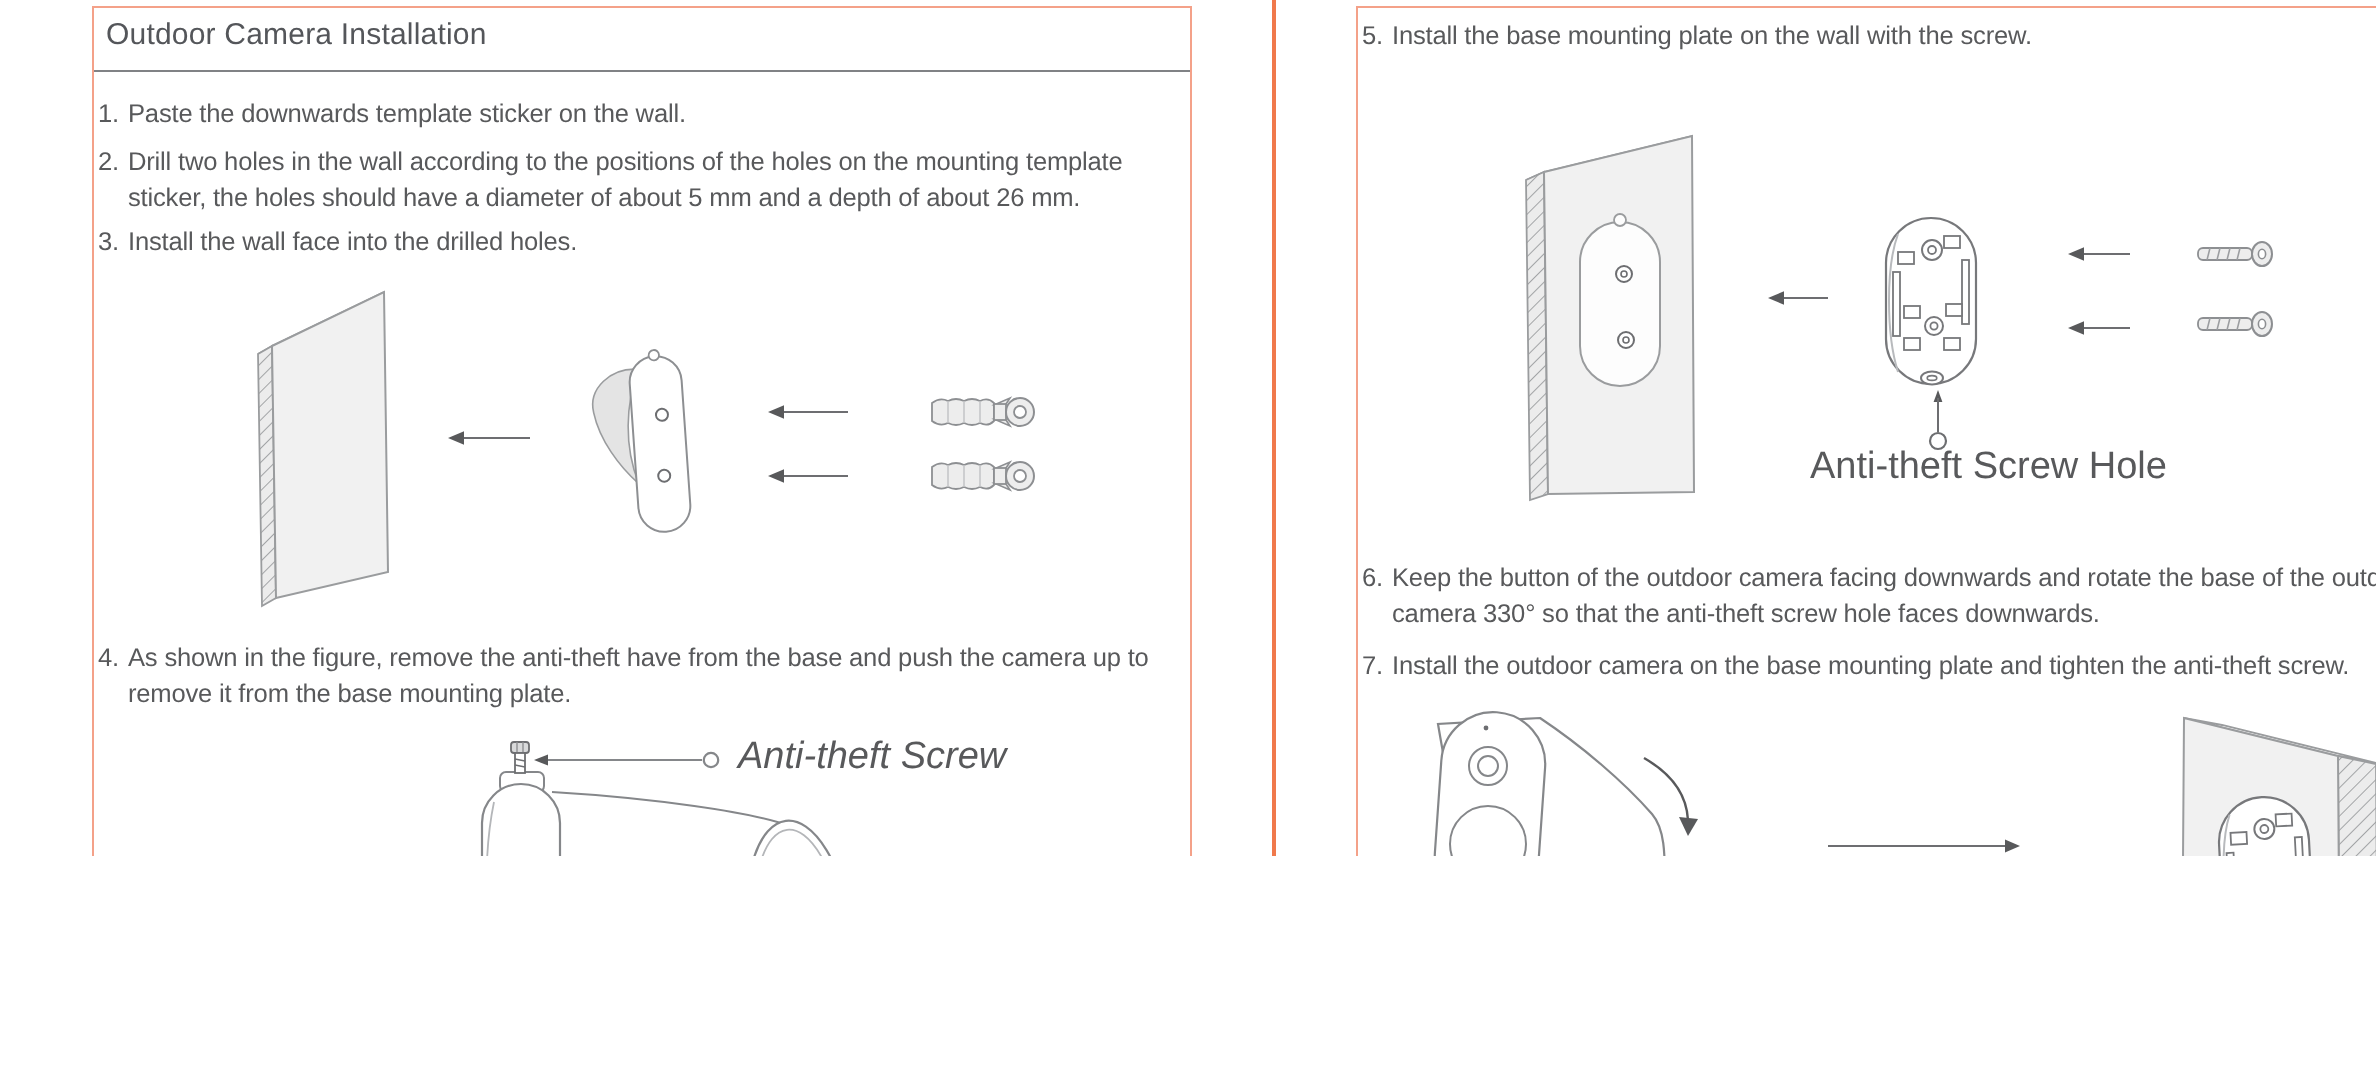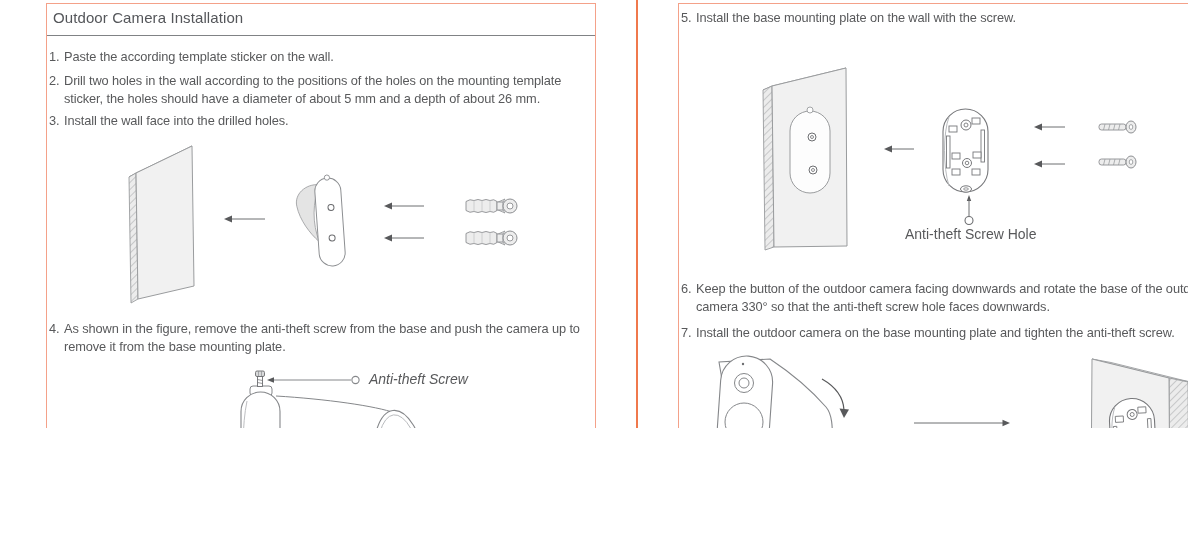--- a/index.html
+++ b/index.html
@@ -9,49 +9,49 @@
   #panel-left{left:3px;top:3px;width:550px;height:532px;}
   #panel-right{left:635px;top:3px;width:545px;height:535px;}
   #page-divider{position:absolute;left:593px;top:0;width:2px;height:546px;background:var(--page_divider,#f0794c);}
   .doc-title{position:absolute;left:6px;top:5px;font-size:15px;color:var(--title,#54565a);letter-spacing:.1px;}
   .title-rule{position:absolute;left:0;right:0;top:31px;border-top:1.7px solid var(--rule,#808285);}
   .step{position:absolute;left:2px;right:4px;display:flex;font-size:12.8px;line-height:18px;
         color:var(--text,#58595b);letter-spacing:-0.1px;}
   .step .num{flex:0 0 15px;}
   .step .txt{flex:1;}
   .note-line{position:absolute;left:2px;right:4px;font-size:12.8px;line-height:18px;color:var(--text,#58595b);}
-  .fig-label{position:absolute;font-size:14px;line-height:14px;color:var(--text,#58595b);white-space:nowrap;}
+  .fig-label{position:absolute;font-size:19px;line-height:14px;color:var(--text,#58595b);white-space:nowrap;}
   #lbl-screw{left:326px;top:372px;font-style:italic;}
   #lbl-hole-top{left:862px;top:227px;}
   #lbl-hole-bottom{left:858px;top:476px;}
   #figures{position:absolute;left:0;top:0;}
 </style>
 </head>
 <body>
 
 <div id="page">
 
   <div class="panel" id="panel-left">
     <div class="doc-title">Outdoor Camera Installation</div>
     <div class="title-rule"></div>
     <div class="step" style="top:44px;">
       <span class="num">1.</span>
-      <span class="txt">Paste the according template sticker on the wall.</span>
+      <span class="txt">Paste the downwards template sticker on the wall.</span>
     </div>
     <div class="step" style="top:68px;">
       <span class="num">2.</span>
       <span class="txt">Drill two holes in the wall according to the positions of the holes on the mounting template sticker, the holes should have a diameter of about 5 mm and a depth of about 26 mm.</span>
     </div>
     <div class="step" style="top:108px;">
       <span class="num">3.</span>
       <span class="txt">Install the wall face into the drilled holes.</span>
     </div>
     <div class="step" style="top:316px;">
       <span class="num">4.</span>
-      <span class="txt">As shown in the figure, remove the anti-theft screw from the base and push the camera up to remove it from the base mounting plate.</span>
+      <span class="txt">As shown in the figure, remove the anti-theft have from the base and push the camera up to remove it from the base mounting plate.</span>
     </div>
   </div>
 
   <div class="panel" id="panel-right">
     <div class="step" style="top:5px;">
       <span class="num">5.</span>
       <span class="txt">Install the base mounting plate on the wall with the screw.</span>
     </div>
     <div class="step" style="top:276px;">
       <span class="num">6.</span>

